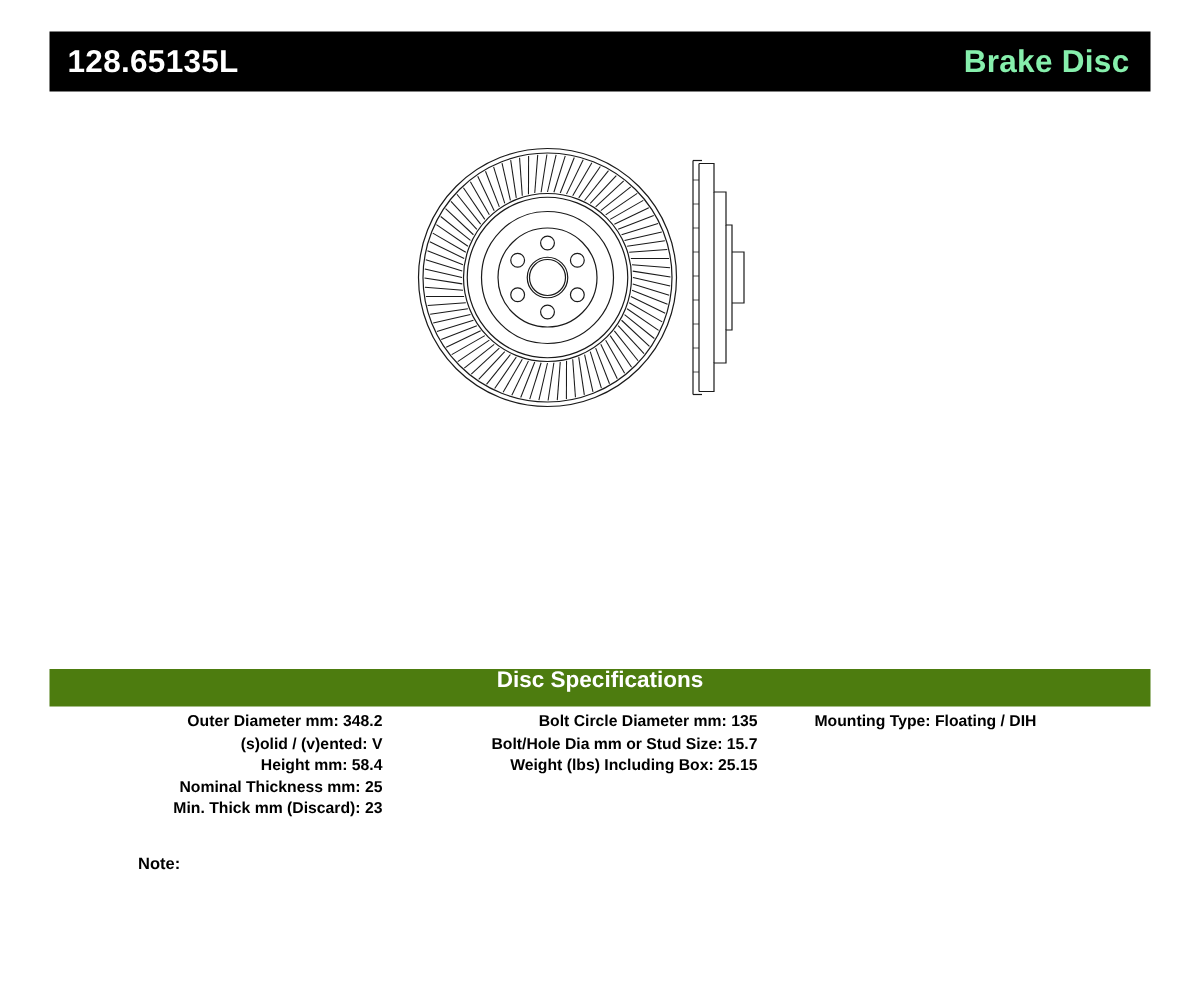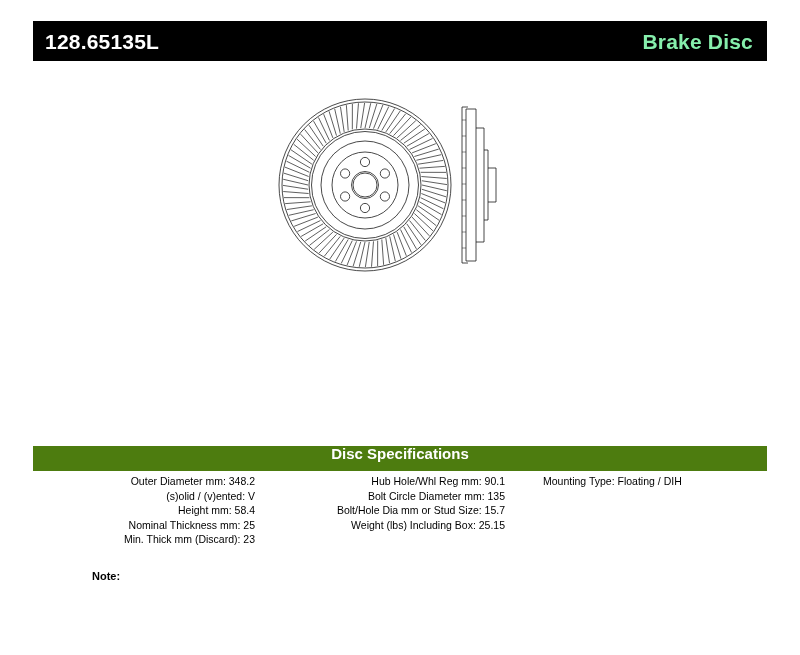--- a/index.html
+++ b/index.html
@@ -82,21 +82,21 @@
     line-height: 1;
   }
 
   .spec-columns {
     position: absolute;
     left: 33px;
     top: 474px;
     width: 734px;
     height: 110px;
     font-size: 10.5px;
-    font-weight: normal;
+    font-weight: bold;
   }
   .col {
     position: absolute;
     top: 0;
   }
   .col-left  { left: 0px;   width: 222px; text-align: right; }
   .col-mid   { left: 232px; width: 240px; text-align: right; }
   .col-right { left: 510px; width: 224px; text-align: left; }
 
   .spec-line {
@@ -265,21 +265,20 @@
   <div class="spec-columns">
     <div class="col col-left">
       <div class="spec-line">Outer Diameter mm: 348.2</div>
       <div class="spec-line">(s)olid / (v)ented: V</div>
       <div class="spec-line">Height mm: 58.4</div>
       <div class="spec-line">Nominal Thickness mm: 25</div>
       <div class="spec-line">Min. Thick mm (Discard): 23</div>
     </div>
 
     <div class="col col-mid">
-      <div class="spec-line">Hub Hole/Whl Reg mm: 90.1</div>
       <div class="spec-line">Bolt Circle Diameter mm: 135</div>
       <div class="spec-line">Bolt/Hole Dia mm or Stud Size: 15.7</div>
       <div class="spec-line">Weight (lbs) Including Box: 25.15</div>
     </div>
 
     <div class="col col-right">
       <div class="spec-line">Mounting Type: Floating / DIH</div>
     </div>
   </div>
 

